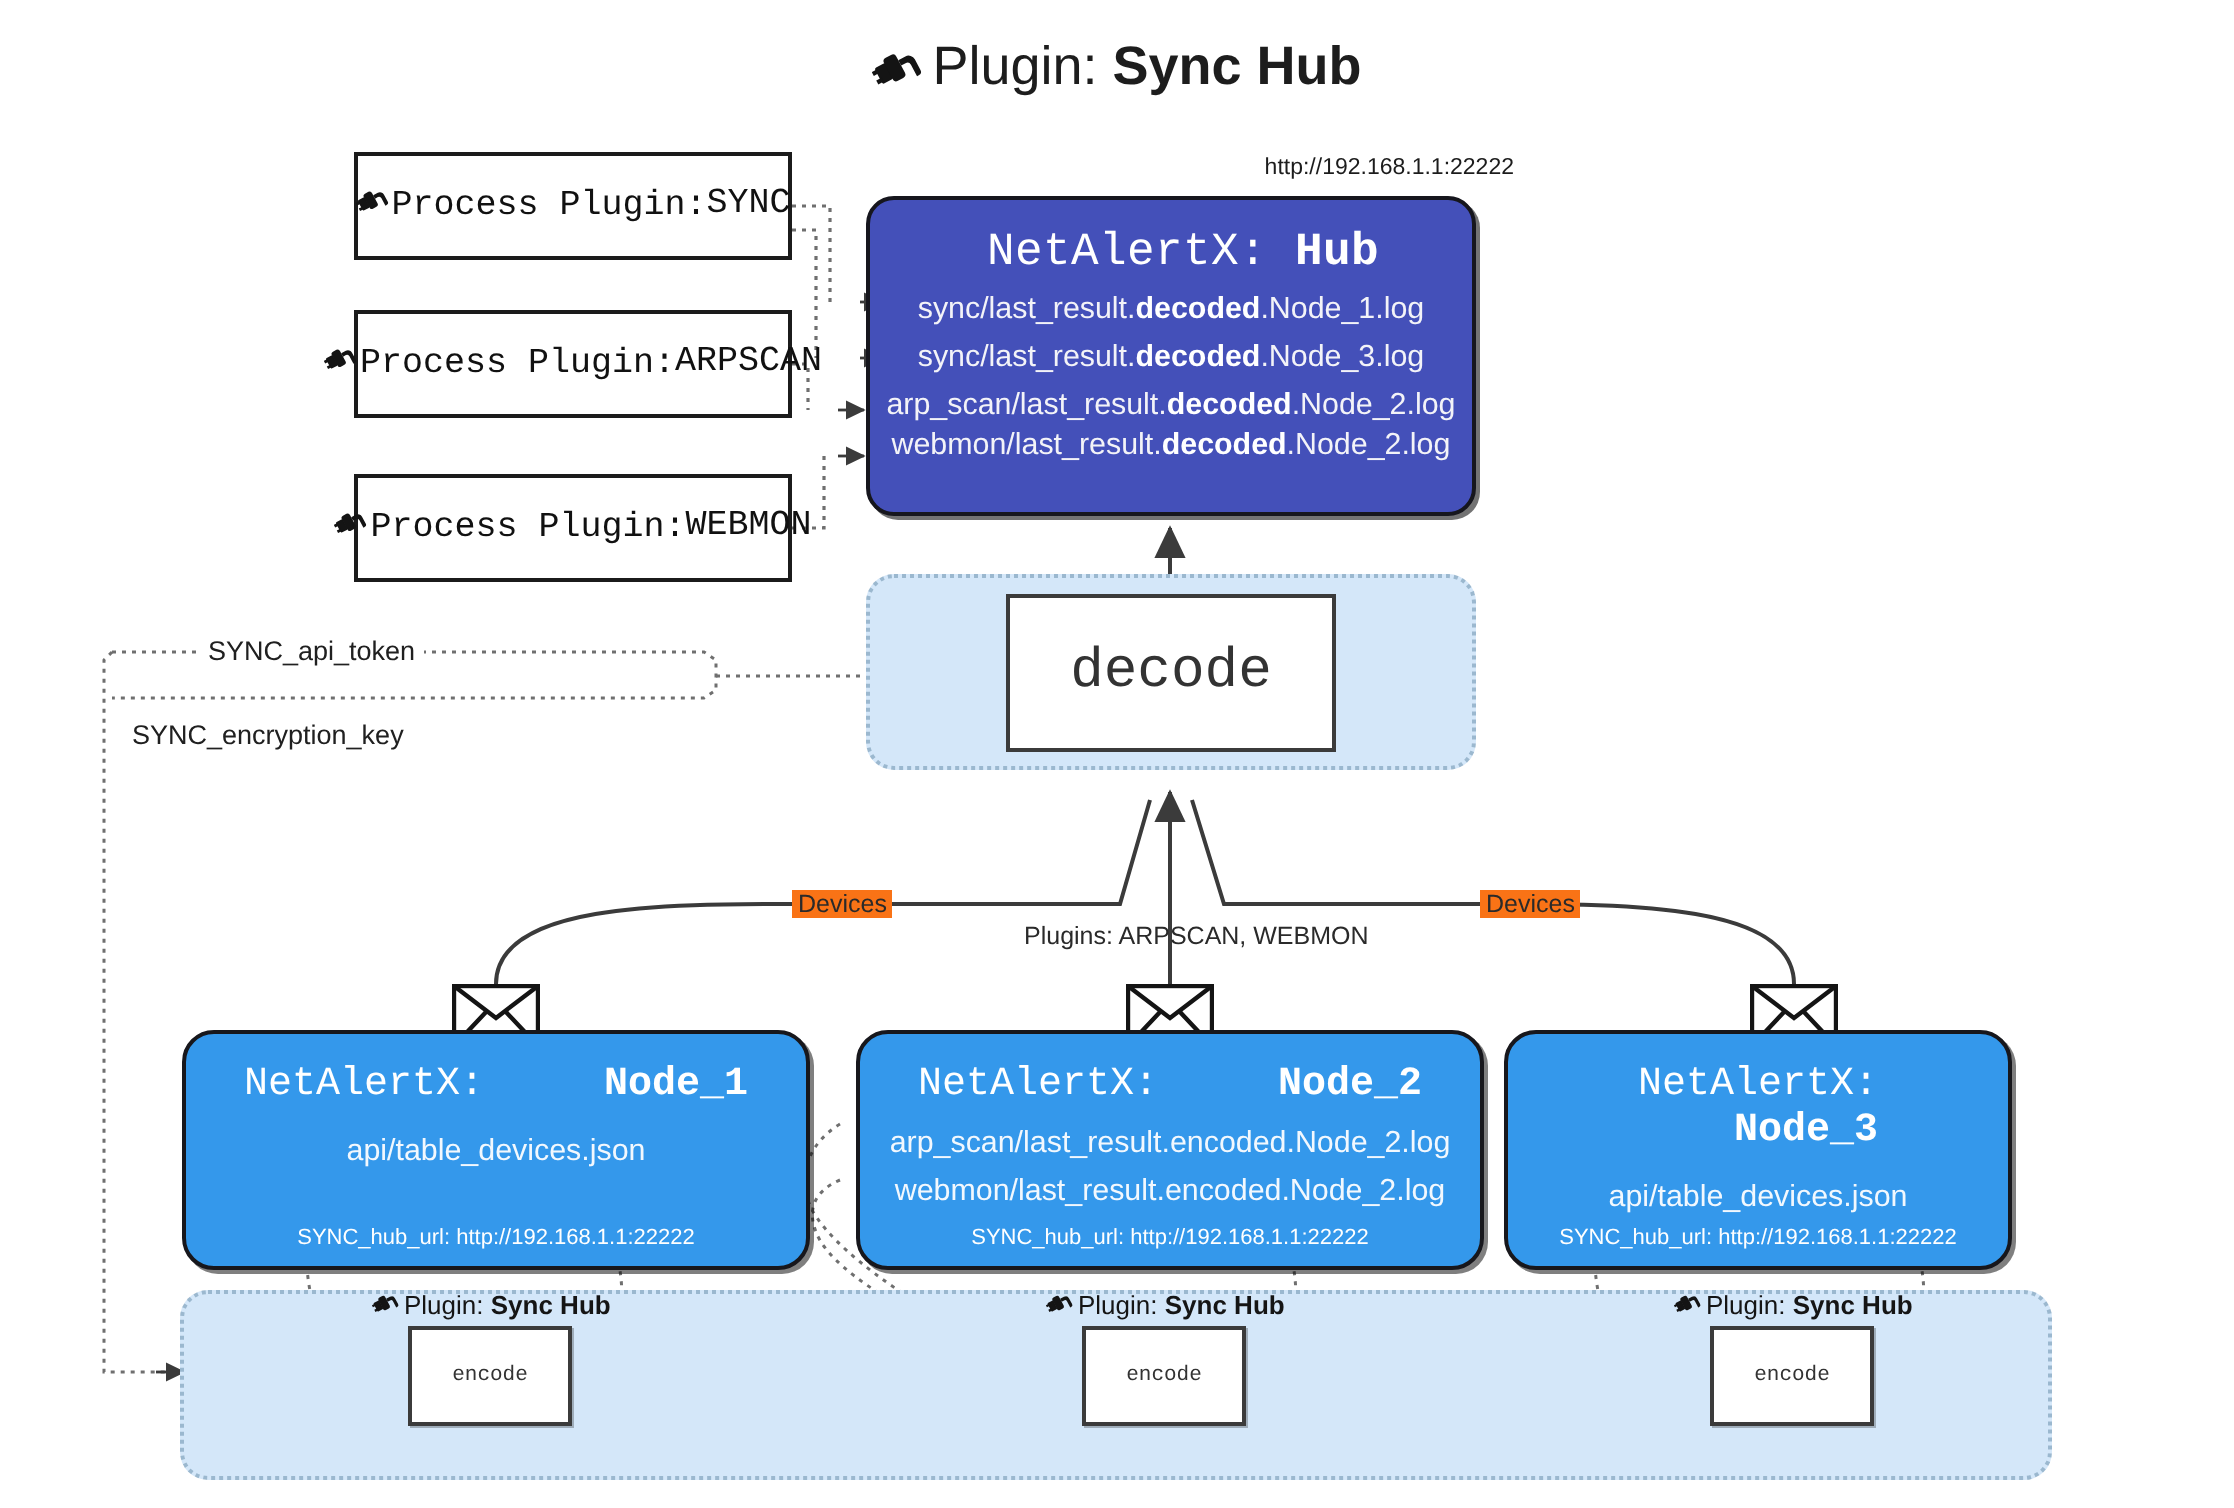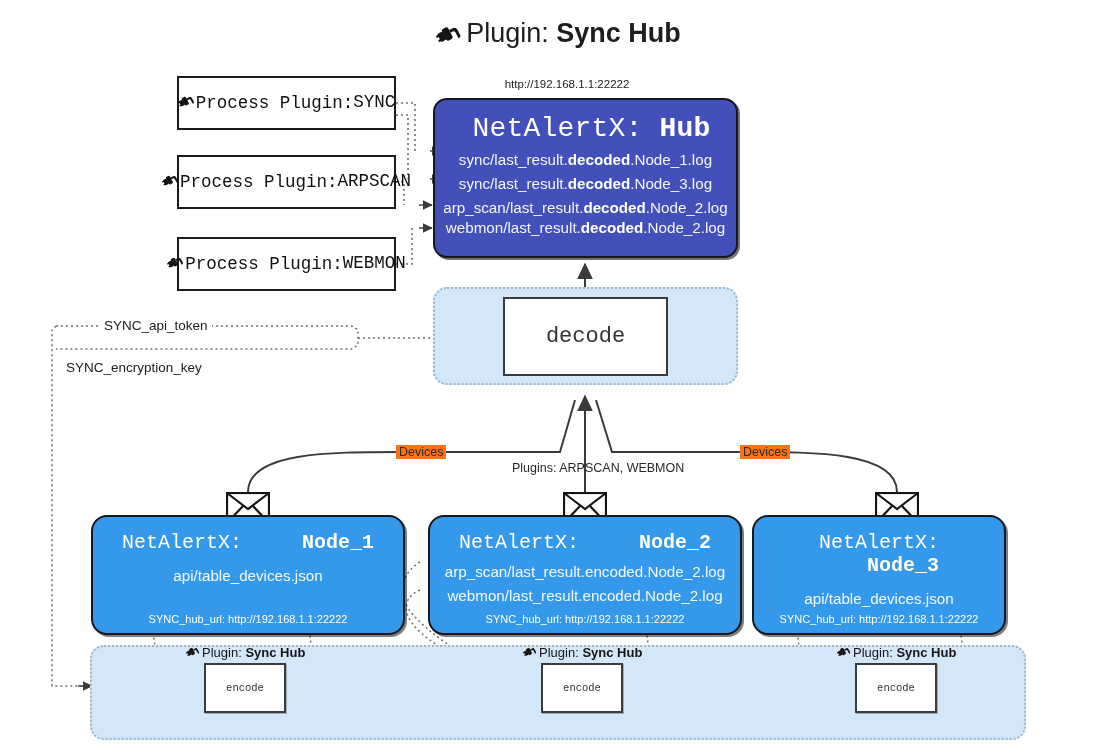--- a/index.html
+++ b/index.html
@@ -19,33 +19,33 @@
         font-family:"Liberation Mono","DejaVu Sans Mono",monospace;
         font-size:17.5px;color:#111;text-align:center;
         display:flex;flex-direction:row;align-items:center;justify-content:center;line-height:1.32;}
   .pbox .l1{white-space:nowrap;}
   .pbox .l1 .plug{font-family:"Liberation Sans",sans-serif;margin-right:1px;}
 
   
   #hub{background:#4450b9;border:2px solid #16161d;border-radius:14px;
        box-shadow:2px 2px 0 rgba(0,0,0,.55);color:#fff;}
   #hub .htitle{font-family:"Liberation Mono","DejaVu Sans Mono",monospace;
-       font-size:28px;text-align:center;margin-top:13px;letter-spacing:.2px;padding-left:12px;}
+       font-size:23px;text-align:center;margin-top:13px;letter-spacing:.2px;padding-left:12px;}
   #hub .htitle b{font-weight:bold;}
   #hub .hrow{font-size:15.2px;text-align:center;margin-top:7px;white-space:nowrap;color:#f3f3f8;}
   #hub .hrow b{font-weight:bold;color:#ffffff;}
   #huburl{font-size:11.5px;color:#1c1c1c;text-align:center;width:320px;}
 
   
   .cloud{background:#d4e7f9;border:2px dotted #9bb8cf;border-radius:14px;}
 
   
   .wbox{background:#fff;border:2px solid #3b3b3b;
         display:flex;align-items:center;justify-content:center;color:#333;}
-  #decode{font-family:"Liberation Mono","DejaVu Sans Mono",monospace;font-size:22px;text-align:right;}
+  #decode{font-family:"Liberation Mono","DejaVu Sans Mono",monospace;font-size:28px;text-align:right;}
   .encbox{font-family:"Liberation Mono","DejaVu Sans Mono",monospace;font-size:10.5px;color:#333;
           box-shadow:1px 1px 0 rgba(0,0,0,.25);}
 
   
   .node{background:#3498eb;border:2.5px solid #17171c;border-radius:16px;color:#fff;
         box-shadow:2px 2px 0 rgba(0,0,0,.5);}
   .node .ntitle{font-family:"Liberation Mono","DejaVu Sans Mono",monospace;
         font-size:20px;text-align:center;margin-top:14px;color:#ffffff;}
   .node .ntitle b{font-weight:bold;margin-left:48px;}
   .node .nline{font-size:15.2px;text-align:center;color:#f2f8fe;margin-top:13px;white-space:nowrap;}
@@ -180,21 +180,21 @@
         <rect x="2" y="6.5" width="6" height="9" rx="1" fill="#141414"></rect>
         <rect x="7.5" y="4.5" width="7" height="13" rx="2" fill="#141414"></rect>
         <path d="M14.5,8.5 h4 a3.5,3.5 0 0 1 3.5,3.5 v6 a2,2 0 0 1 -2,2 h-1 v-6.5 a2,2 0 0 0 -2,-2 h-2.5 z" fill="#141414"></path>
         <rect x="0" y="7.5" width="3" height="2.2" fill="#141414"></rect>
               <rect x="0" y="12.3" width="3" height="2.2" fill="#141414"></rect>
       </g>
           </svg></span><span>Process Plugin:</span></div>
     <div>WEBMON</div>
   </div>
 
-  <div class="abs" id="huburl" style="left:407px;top:78px;">http://192.168.1.1:22222</div>
+  <div class="abs" id="huburl" style="left:437px;top:78px;text-align:right;">http://192.168.1.1:22222</div>
 
   <div class="abs" id="hub" style="left:433px;top:98px;width:305px;height:160px;">
     <div class="htitle">
       <span>NetAlertX:</span>
       <b>Hub</b>
     </div>
     <div class="hrow">
       <span>sync/last_result.</span><b>decoded</b><span>.Node_1.log</span>
     </div>
     <div class="hrow">

